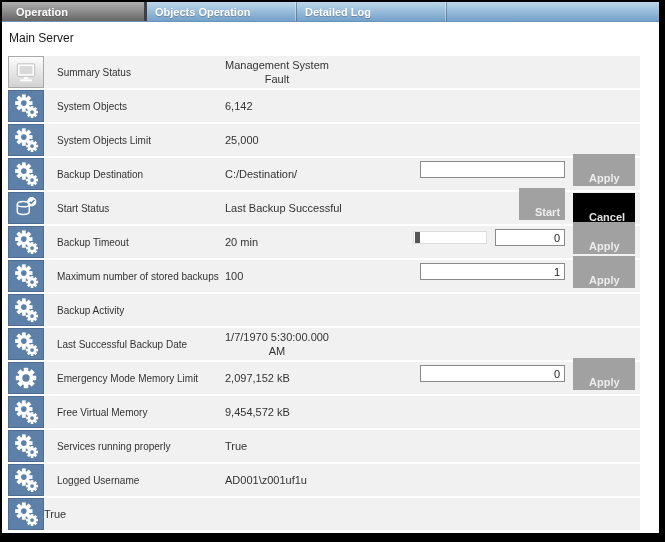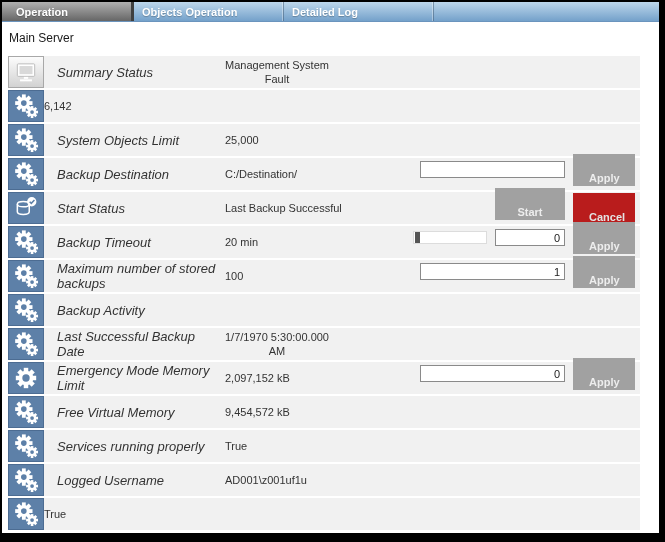--- a/index.html
+++ b/index.html
@@ -16,21 +16,21 @@
     background:linear-gradient(#bdd7ec,#74a1ca);
     border-bottom:1px solid #6b94bd;
   }
   .tab{
     font-size:11px;font-weight:bold;color:#fff;
     line-height:20px;padding-left:8px;cursor:default;
     text-shadow:0 1px 1px rgba(0,0,0,0.25);
     white-space:nowrap;overflow:hidden;
   }
   .tab.active{
-    width:132px;
+    width:145px;
     background:linear-gradient(#b0b0b0,#666);
     border-right:3px solid #3f3f3f;
     padding-left:14px;
   }
   .tab.inactive{
     width:150px;
     border-right:1px solid rgba(70,95,120,0.55);
     box-shadow:inset -1px 0 0 rgba(255,255,255,0.35);
   }
   
@@ -46,42 +46,42 @@
     background:#5d80a8;border:1px solid #4c6c92;
     display:flex;align-items:center;justify-content:center;cursor:pointer;
   }
   .icon-btn.monitor{
     background:linear-gradient(#fcfcfc,#d2d2d2);
     border:1px solid #a8a8a8;
   }
   .icon-btn svg{width:26px;height:26px;display:block;}
   .label{
     flex:none;width:181px;padding-left:13px;
-    font-size:13px;color:#333;display:flex;align-items:center;font-style:italic;
+    font-size:10px;color:#333;display:flex;align-items:center;
   }
   .value{
     flex:none;width:150px;font-size:11px;color:#333;
     display:flex;align-items:center;line-height:1.28;white-space:pre-line;text-align:center;
   }
   
   .controls{
     position:absolute;right:5px;top:3px;height:17px;
     display:flex;align-items:center;gap:8px;
   }
   .ctl-input{
     height:17px;border:1px solid #8a8a8a;background:#fff;
     font-size:11px;padding:0 4px;outline:none;color:#222;
   }
   .ctl-input.right{text-align:right;}
   .ctl-btn{
     height:17px;width:62px;border:none;cursor:pointer;
     background:#a1a1a1;color:#ededed;
     font-size:11px;font-weight:bold;line-height:16px;padding:16px;
   }
-  .ctl-btn.disabled{background:#b91c1c;color:#e3e3e3;cursor:default;margin-top:10px;}
+  .ctl-btn.disabled{background:#000000;color:#e3e3e3;cursor:default;margin-top:10px;}
   .slider{
     width:74px;height:13px;background:#fff;border:1px solid #dcdcdc;
     position:relative;cursor:pointer;
   }
   .slider-thumb{
     position:absolute;top:0;width:5px;height:11px;background:#555;
   }
 </style>
 </head>
 <body>
@@ -131,20 +131,21 @@
               <rect x="16.39" y="12.10" width="2.42" height="5.50" transform="rotate(135 17.6 17.6)"></rect>
               <rect x="16.39" y="12.10" width="2.42" height="5.50" transform="rotate(180 17.6 17.6)"></rect>
               <rect x="16.39" y="12.10" width="2.42" height="5.50" transform="rotate(225 17.6 17.6)"></rect>
               <rect x="16.39" y="12.10" width="2.42" height="5.50" transform="rotate(270 17.6 17.6)"></rect>
               <rect x="16.39" y="12.10" width="2.42" height="5.50" transform="rotate(315 17.6 17.6)"></rect>
               <circle cx="17.6" cy="17.6" r="3.8"></circle>
             </g>
             <circle cx="17.6" cy="17.6" r="1.7" fill="#5d80a8"></circle>
           </svg>
         </button>
+    <div class="label">System Objects</div>
     <div class="value">6,142</div>
     <div class="controls"></div>
   </div>
 
   <div class="row">
     <button class="icon-btn gears">
           <svg viewBox="0 0 24 24">
             <g fill="#fff">
               <rect x="8.24" y="1.30" width="3.52" height="8.00" transform="rotate(0 10 9.3)"></rect>
               <rect x="8.24" y="1.30" width="3.52" height="8.00" transform="rotate(45 10 9.3)"></rect>
@@ -218,21 +219,21 @@
           <svg viewBox="0 0 24 24">
       <ellipse cx="9.5" cy="8.5" rx="5.5" ry="2.4" fill="none" stroke="#fff" stroke-width="1.4"></ellipse>
       <path d="M4 8.5 v7 a5.5 2.4 0 0 0 11 0 v-7" fill="none" stroke="#fff" stroke-width="1.4"></path>
       <circle cx="17.3" cy="6.2" r="4.3" fill="#fff"></circle>
       <path d="M15.4 6.2 l1.5 1.5 l2.9 -3" stroke="#5d80a8" stroke-width="1.4" fill="none"></path>
     </svg>
         </button>
     <div class="label">Start Status</div>
     <div class="value">Last Backup Successful</div>
     <div class="controls">
-          <button class="ctl-btn" style="width: 70px;">Start</button>
+          <button class="ctl-btn" style="width: 46px;">Start</button>
           <button class="ctl-btn disabled" disabled="">Cancel</button>
         </div>
   </div>
 
   <div class="row">
     <button class="icon-btn gears">
           <svg viewBox="0 0 24 24">
             <g fill="#fff">
               <rect x="8.24" y="1.30" width="3.52" height="8.00" transform="rotate(0 10 9.3)"></rect>
               <rect x="8.24" y="1.30" width="3.52" height="8.00" transform="rotate(45 10 9.3)"></rect>

